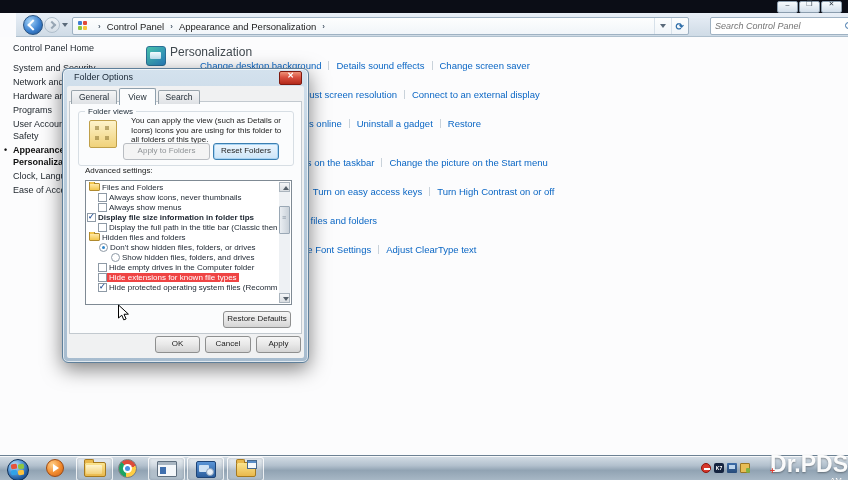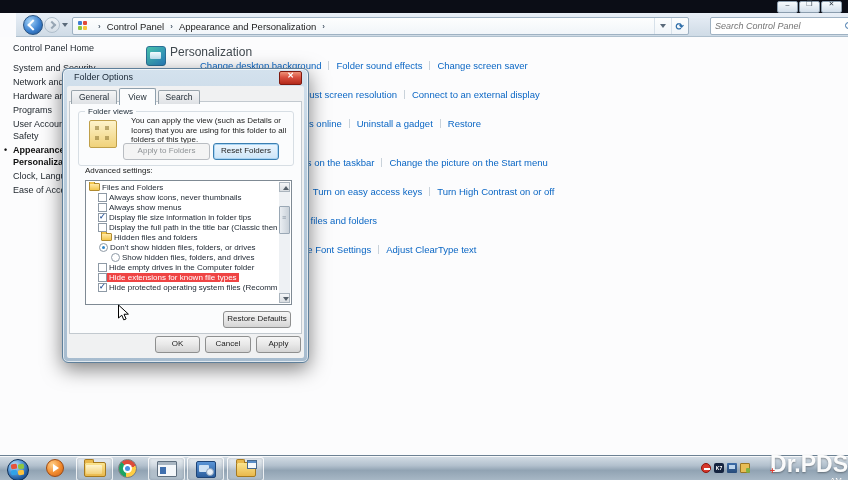--- a/index.html
+++ b/index.html
@@ -227,21 +227,21 @@
 Safety</li>
           <li class="active">Appearance and
 Personalization</li>
           <li>Clock, Language, and Region</li>
           <li>Ease of Access</li>
         </ul>
     </div>
     <div id="main">
         <div class="sec-icon" style="left: 146px; top: 9px;"></div>
         <div class="sec-heading" style="left: 170px; top: 8px;">Personalization</div>
-        <div class="tasks nowrap" style="left: 200px; top: 23px;"><span class="task">Change desktop background</span><span class="tsep"></span><span class="task">Folder sound effects</span><span class="tsep"></span><span class="task">Change screen saver</span></div>
+        <div class="tasks nowrap" style="left: 200px; top: 23px;"><span class="task">Change desktop background</span><span class="tsep"></span><span class="task">Details sound effects</span><span class="tsep"></span><span class="task">Change screen saver</span></div>
         <div class="sec-icon" style="left: 146px; top: 38px;"></div>
         <div class="sec-heading" style="left: 170px; top: 37px;">Display</div>
         <div class="tasks nowrap" style="left: 100px; top: 52px;"><span class="task">Make text and other items larger or smaller</span><span class="tsep"></span><span class="task">Adjust screen resolution</span><span class="tsep"></span><span class="task">Connect to an external display</span></div>
         <div class="sec-icon" style="left: 146px; top: 67px;"></div>
         <div class="sec-heading" style="left: 170px; top: 66px;">Desktop Gadgets</div>
         <div class="tasks" style="width: 380px; left: 107px; top: 81px;"><span class="task">Add gadgets to the desktop</span><span class="tsep"></span><span class="task">Get more gadgets online</span><span class="tsep"></span><span class="task">Uninstall a gadget</span><span class="tsep"></span><span class="task">Restore desktop gadgets installed with Windows</span></div>
         <div class="sec-icon" style="left: 146px; top: 106px;"></div>
         <div class="sec-heading" style="left: 170px; top: 105px;">Taskbar and Start Menu</div>
         <div class="tasks nowrap" style="left: 117px; top: 120px;"><span class="task">Customize the Start menu</span><span class="tsep"></span><span class="task">Customize icons on the taskbar</span><span class="tsep"></span><span class="task">Change the picture on the Start menu</span></div>
         <div class="sec-icon" style="left: 146px; top: 135px;"></div>
@@ -262,48 +262,48 @@
     <div class="dlg-body dlg-bottom">
       <div class="tabs">
         <span class="tab">General</span>
         <span class="tab active">View</span>
         <span class="tab">Search</span>
       </div>
       <div class="tabpage">
         <div class="groupbox">
           <span class="gb-label">Folder views</span>
           <div class="fv-icon"></div>
-          <div class="fv-text">You can apply the view (such as Details or Icons) that you are using for this folder to all folders of this type.</div>
+          <div class="fv-text">You can apply the view (such as Details or Icons) icons you are using for this folder to all folders of this type.</div>
           <div class="btn disabled btn-apply-folders">Apply to Folders</div>
           <div class="btn focused btn-reset-folders">Reset Folders</div>
         </div>
         <div class="adv-label">Advanced settings:</div>
         <div class="listbox">
           <div class="rows" id="adv-rows">
               <div class="lrow" style="padding-left: 2px;">
                 <span class="folder-glyph"></span>
                 <span class="lbl">Files and Folders</span>
               </div>
               <div class="lrow" style="padding-left: 11px;">
                 <span class="cb"></span>
                 <span class="lbl">Always show icons, never thumbnails</span>
               </div>
               <div class="lrow" style="padding-left: 11px;">
                 <span class="cb"></span>
                 <span class="lbl">Always show menus</span>
               </div>
-              <div class="lrow" style="padding-left: 11px;">
+              <div class="lrow" style=" font-weight: bold;">
                 <span class="cb checked"></span>
                 <span class="lbl">Display file size information in folder tips</span>
               </div>
               <div class="lrow" style="padding-left: 11px;">
                 <span class="cb"></span>
                 <span class="lbl">Display the full path in the title bar (Classic theme only)</span>
               </div>
-              <div class="lrow" style="padding-left: 14px;">
+              <div class="lrow" style="padding-left: 2px;">
                 <span class="folder-glyph"></span>
                 <span class="lbl">Hidden files and folders</span>
               </div>
               <div class="lrow" style="padding-left: 12px;">
                 <span class="rd sel"></span>
                 <span class="lbl">Don't show hidden files, folders, or drives</span>
               </div>
               <div class="lrow" style="padding-left: 24px;">
                 <span class="rd"></span>
                 <span class="lbl">Show hidden files, folders, and drives</span>

